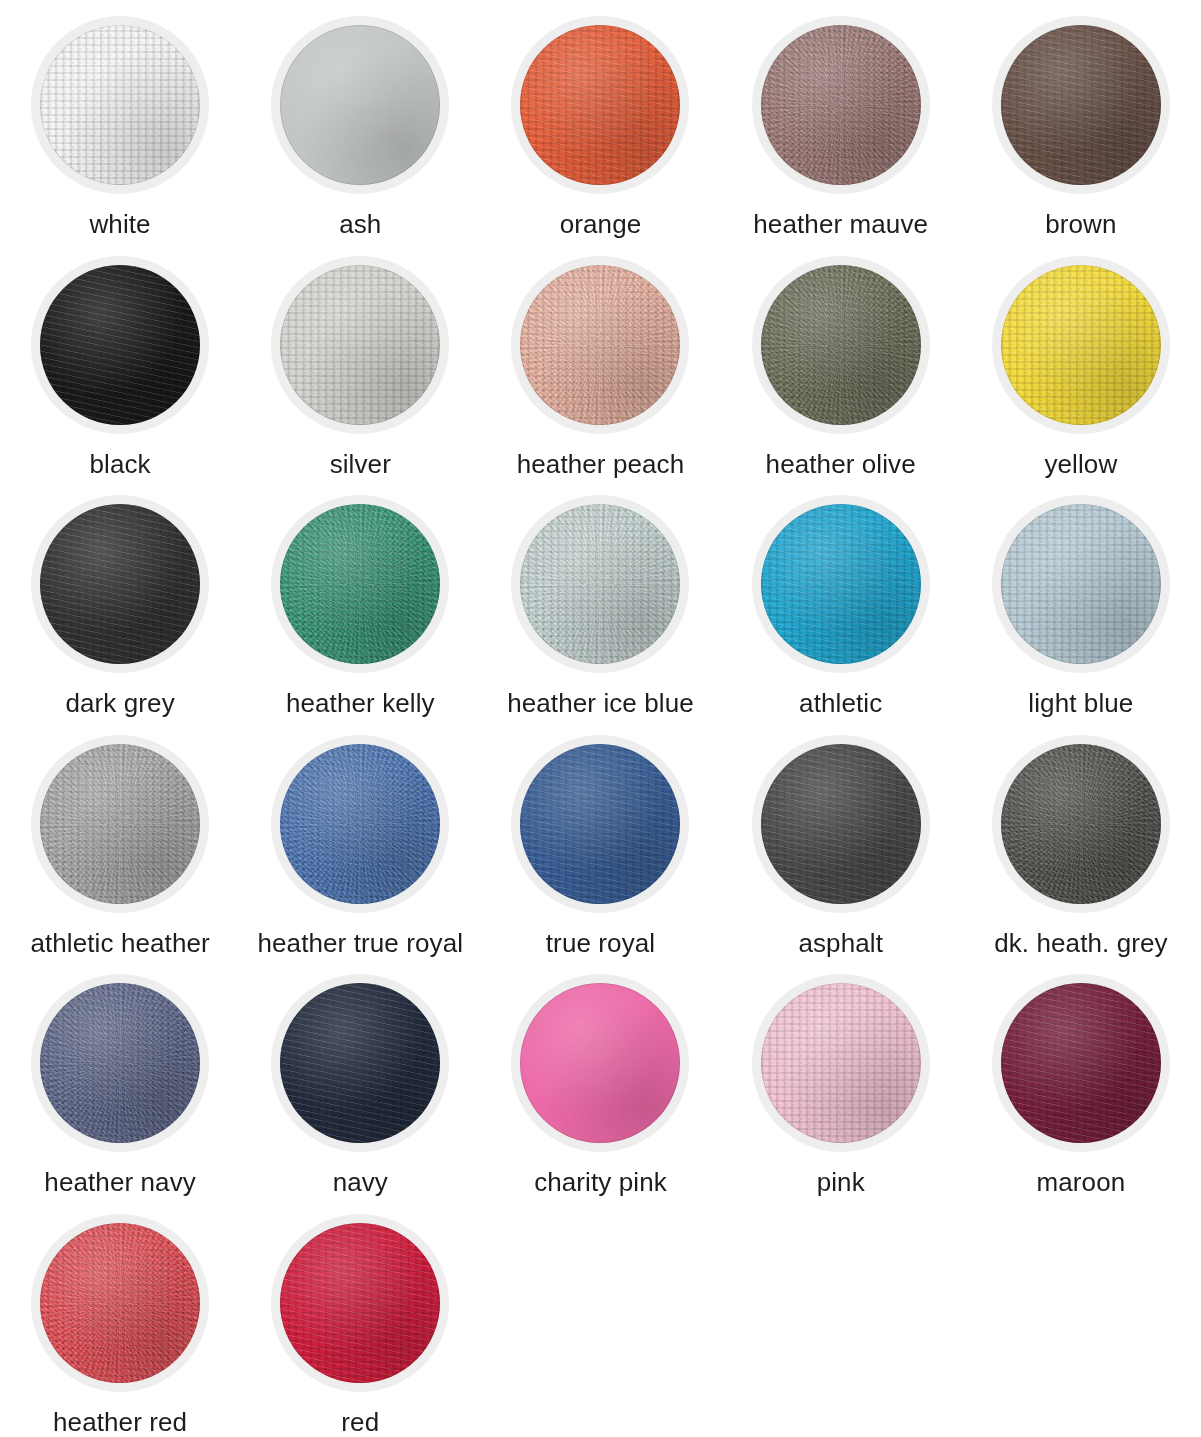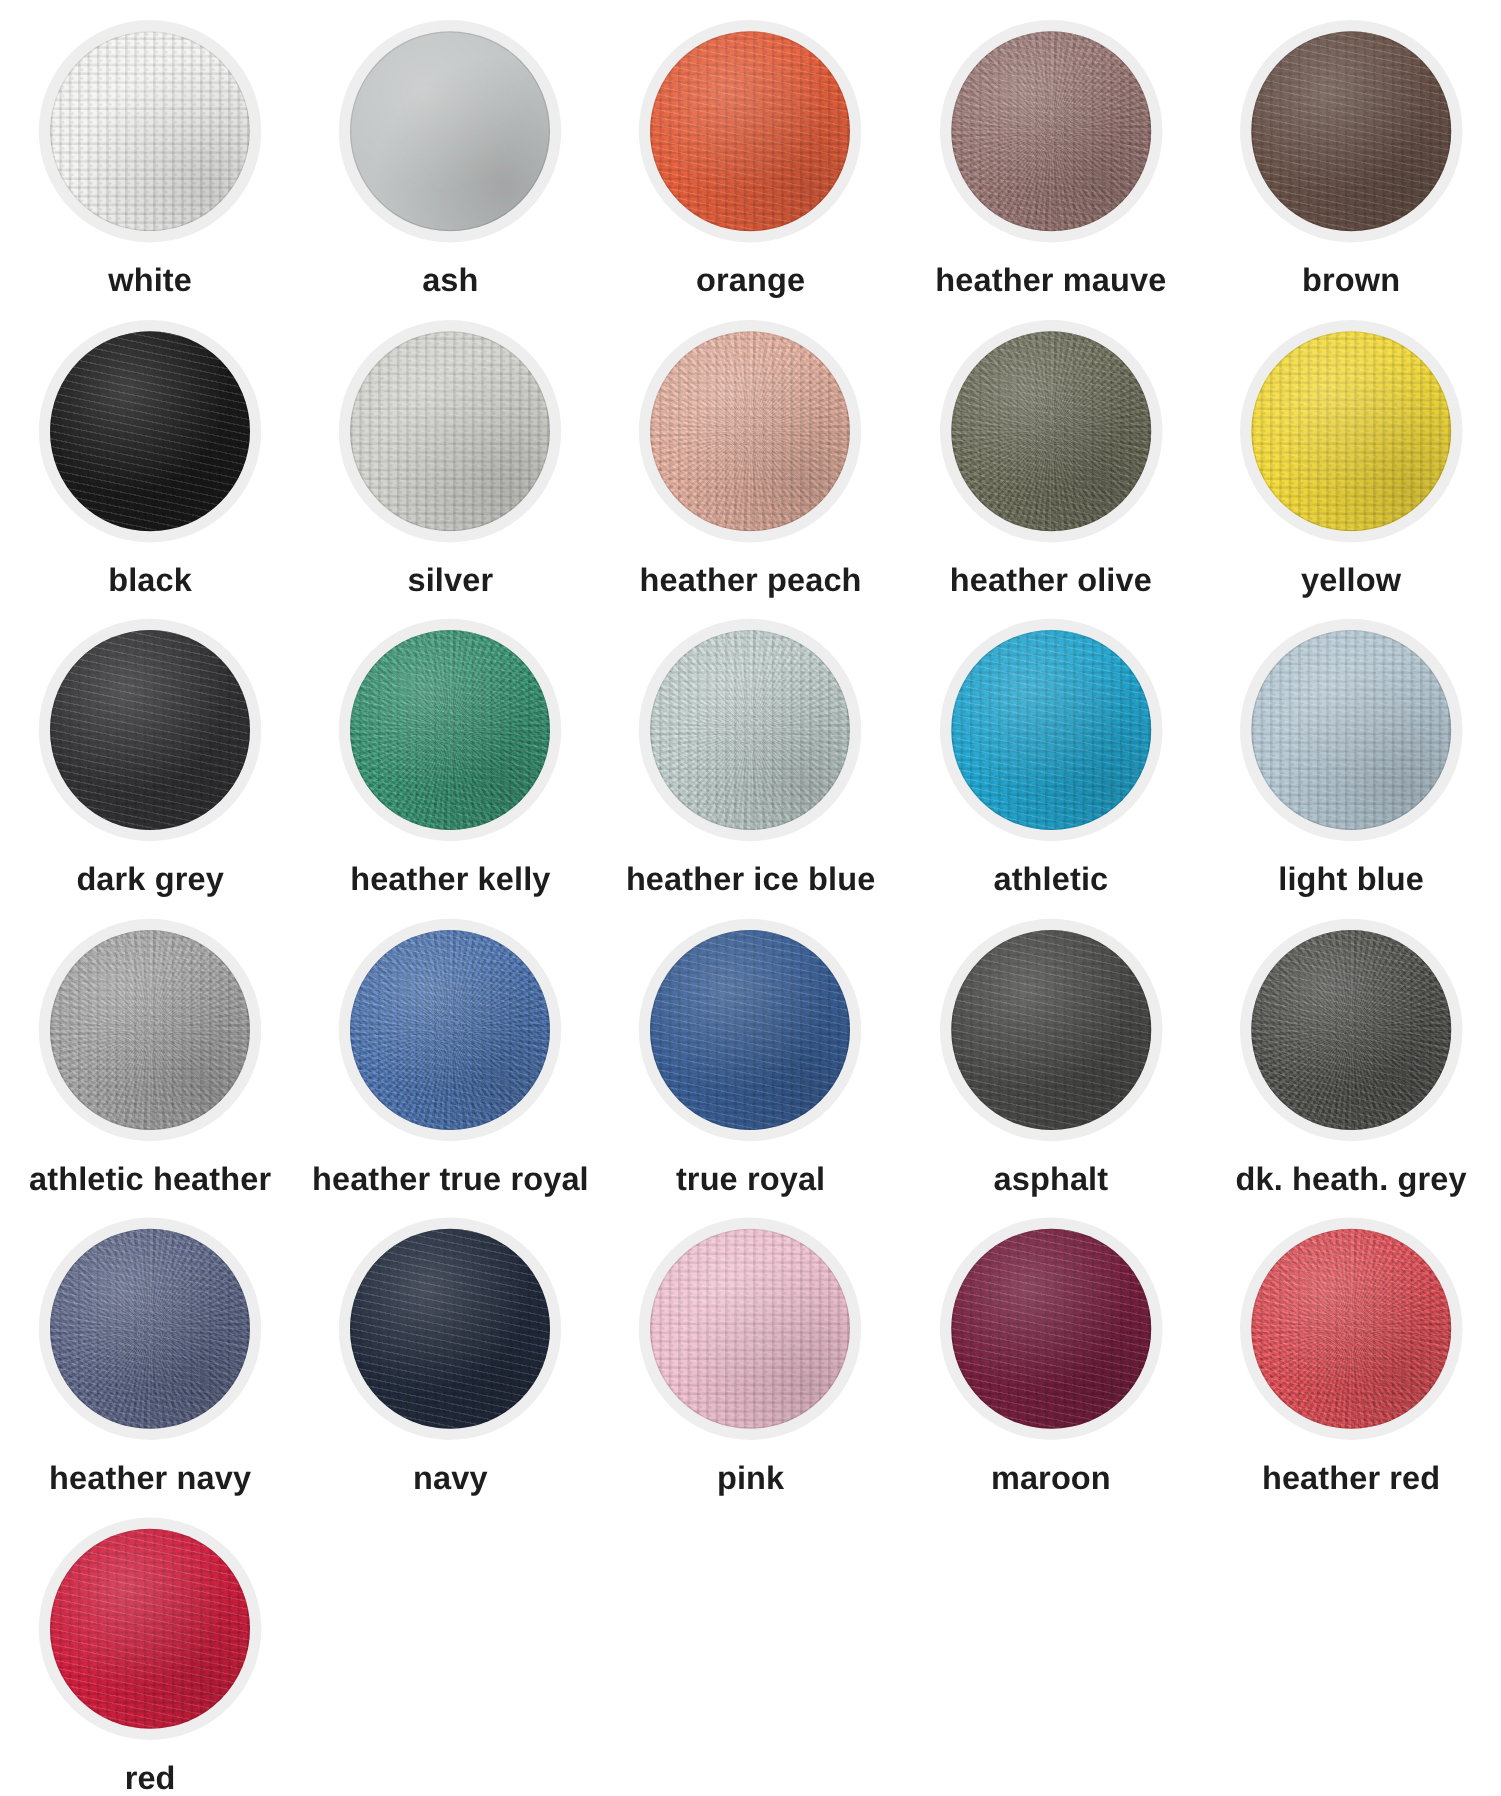--- a/index.html
+++ b/index.html
@@ -104,21 +104,21 @@
         rgba(0,0,0,0.12) 1.5px, rgba(0,0,0,0.12) 3px);
     background-size: 100% 100%, 5px 5px;
     opacity: 0.55;
   }
   .swatch-disc .speckle { display: none; }
   .swatch-disc.heather .speckle { display: block; }
 
   .swatch-label {
     margin-top: 16px;
     font-size: 26px;
-    font-weight: 700;
+    font-weight: 400;
     color: #1d1d1d;
     letter-spacing: 0.1px;
     text-align: center;
     line-height: 1.1;
     white-space: nowrap;
     font-family: "Liberation Sans", sans-serif;
   }
 </style>
 </head>
 <body>
@@ -346,20 +346,28 @@
         <div class="swatch-disc knit" style="background-color: rgb(35, 44, 62);">
           <div class="knit"></div>
           <div class="knit-hl"></div>
           <div class="shade"></div>
         </div>
       </div>
       <div class="swatch-label">navy</div>
     </div>
     <div class="swatch-cell">
       <div class="swatch-ring">
+        <div class="swatch-disc smooth" style="background-color: rgb(236, 106, 168);">
+          <div class="shade"></div>
+        </div>
+      </div>
+      <div class="swatch-label">charity pink</div>
+    </div>
+    <div class="swatch-cell">
+      <div class="swatch-ring">
         <div class="swatch-disc knit" style="background-color: rgb(243, 196, 212);">
           <div class="knit"></div>
           <div class="knit-hl"></div>
           <div class="shade"></div>
         </div>
       </div>
       <div class="swatch-label">pink</div>
     </div>
     <div class="swatch-cell">
       <div class="swatch-ring">

